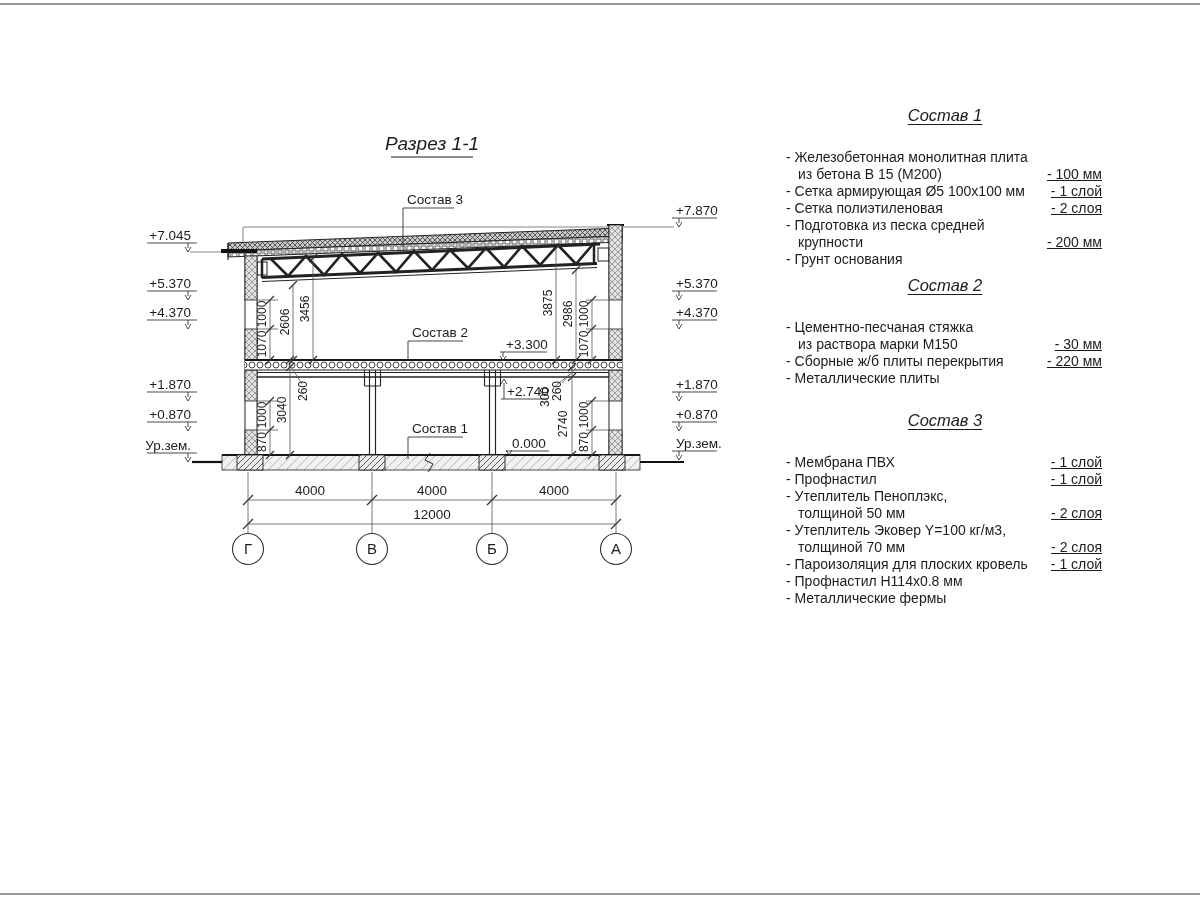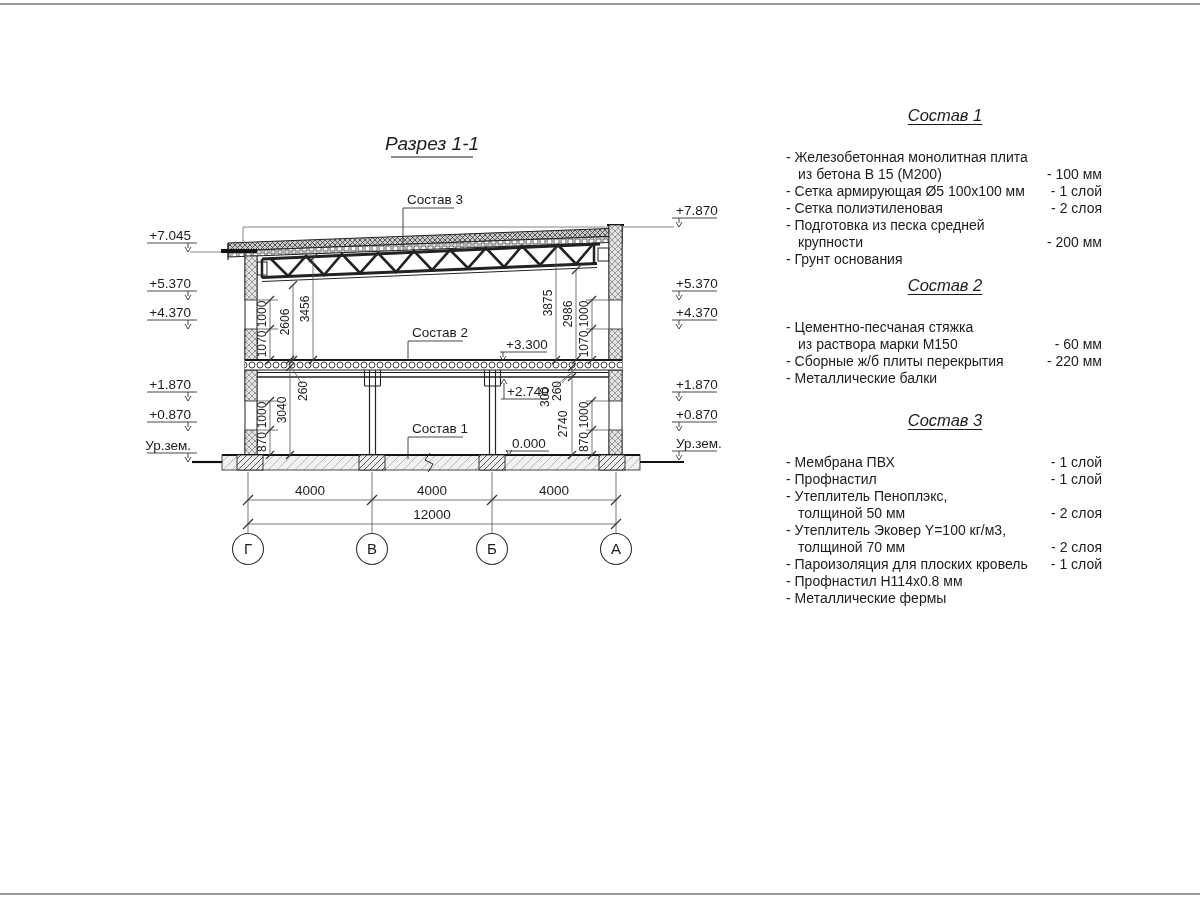--- a/index.html
+++ b/index.html
@@ -13,21 +13,21 @@
   .t-dimb{font-size:13.5px;}
   .t-elev{font-size:13.5px;}
   .t-axis{font-size:15px;}
   .t-call{font-size:13.5px;}
   .t-title{font-size:19px;font-style:italic;}
   .comp{position:absolute;left:786px;width:318px;}
   .comp-h{text-align:center;font-style:italic;font-size:16.5px;text-decoration:underline;
           text-underline-offset:3px;margin:0 0 24px 0;}
   .comp-item{display:flex;font-size:14px;line-height:17px;justify-content:space-between;}
   .comp-name{width:246px;padding-left:12px;text-indent:-12px;white-space:pre-line;}
-  .comp-value{margin-left:auto;white-space:nowrap;align-self:flex-end;padding-right:2px;}
+  .comp-value{margin-left:auto;white-space:nowrap;align-self:flex-end;padding-right:2px;text-decoration:underline;}
 </style>
 </head>
 <body>
 
 <div class="page">
   <div class="edge top"></div>
   <div class="edge bottom"></div>
 
   <svg width="760" height="600" viewBox="0 0 760 600">
     <defs>
@@ -354,28 +354,28 @@
       <span class="comp-name">- Грунт основания</span>
       <span class="comp-value"></span>
     </div>
   </div>
 
   <div class="comp" style="top:276px">
     <p class="comp-h">Состав 2</p>
     <div class="comp-item">
       <span class="comp-name">- Цементно-песчаная стяжка
 из раствора марки М150</span>
-      <span class="comp-value">- 60 мм</span>
+      <span class="comp-value">- 30 мм</span>
     </div>
     <div class="comp-item">
       <span class="comp-name">- Сборные ж/б плиты перекрытия</span>
       <span class="comp-value">- 220 мм</span>
     </div>
     <div class="comp-item">
-      <span class="comp-name">- Металлические балки</span>
+      <span class="comp-name">- Металлические плиты</span>
       <span class="comp-value"></span>
     </div>
   </div>
 
   <div class="comp" style="top:411px">
     <p class="comp-h">Состав 3</p>
     <div class="comp-item">
       <span class="comp-name">- Мембрана ПВХ</span>
       <span class="comp-value">- 1 слой</span>
     </div>

